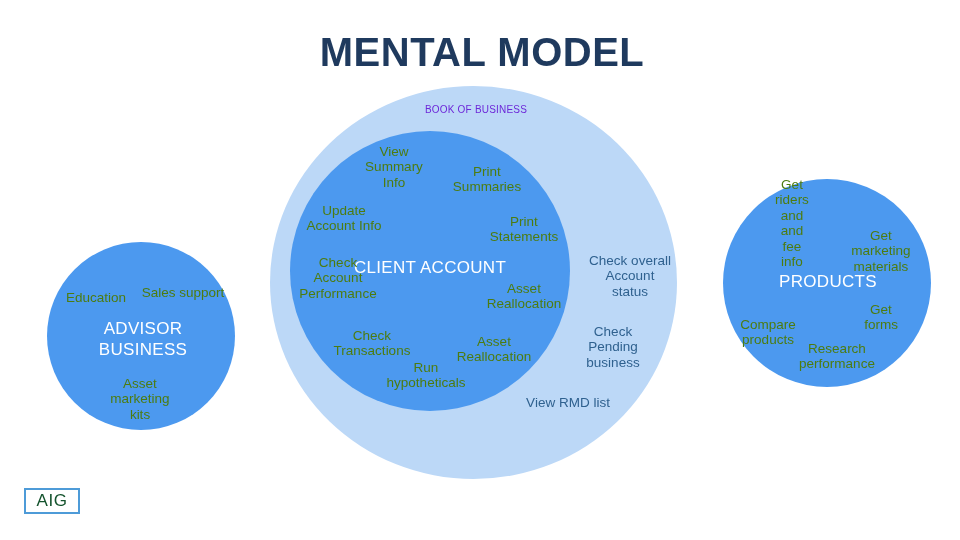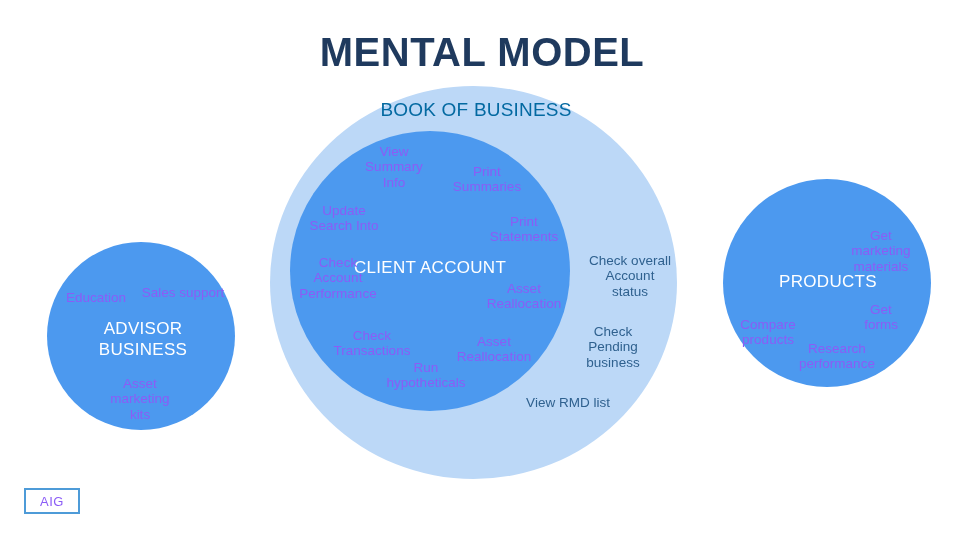--- a/index.html
+++ b/index.html
@@ -17,33 +17,33 @@
 
   .circle { position: absolute; border-radius: 50%; }
   .c-light { left: 270px; top: 86px; width: 407px; height: 393px; background: #BCD8F7; }
   .c-dark  { left: 290px; top: 131px; width: 280px; height: 280px; background: #4C99EF; }
   .c-advisor  { left: 47px;  top: 242px; width: 188px; height: 188px; background: #4C99EF; }
   .c-products { left: 723px; top: 179px; width: 208px; height: 208px; background: #4C99EF; }
 
   .lbl {
     position: absolute; transform: translate(-50%, -50%);
     text-align: center; white-space: pre-line;
-    font-size: 13.5px; line-height: 1.14; color: #8b5cf6;
+    font-size: 13.5px; line-height: 1.14; color: #4d7c0f;
   }
   .ring-lbl { color: #2F618F; }
-  .bob-title { font-size: 19px; color: #0369a1; letter-spacing: 0.2px; }
+  .bob-title { font-size: 10px; color: #6d28d9; letter-spacing: 0.2px; }
   .circle-title {
     font-size: 17px; line-height: 1.22; color: #ffffff; letter-spacing: 0.3px;
   }
 
   .logo {
     position: absolute; left: 24px; top: 488px; width: 52px; height: 22px;
     border: 2.5px solid #4E9BD8; display: flex; align-items: center; justify-content: center;
   }
-  .logo span { font-size: 13px; color: #8b5cf6; letter-spacing: 0.5px; }
+  .logo span { font-size: 17px; color: #14532d; letter-spacing: 0.5px; }
 </style>
 </head>
 <body>
 
 <div class="canvas">
 
   <h1 class="page-title">MENTAL MODEL</h1>
 
   <div class="circle c-light"></div>
 
@@ -62,21 +62,21 @@
 business</div>
   <div class="lbl ring-lbl" style="left:568px; top:403px;">View RMD list</div>
 
   <div class="lbl circle-title" style="left:430px; top:268px;">CLIENT ACCOUNT</div>
   <div class="lbl" style="left:394px; top:167px;">View
 Summary
 Info</div>
   <div class="lbl" style="left:487px; top:179px;">Print
 Summaries</div>
   <div class="lbl" style="left:344px; top:218px;">Update
-Search Into</div>
+Account Info</div>
   <div class="lbl" style="left:524px; top:229px;">Print
 Statements</div>
   <div class="lbl" style="left:338px; top:278px;">Check
 Account
 Performance</div>
   <div class="lbl" style="left:524px; top:296px;">Asset
 Reallocation</div>
   <div class="lbl" style="left:372px; top:343px;">Check
 Transactions</div>
   <div class="lbl" style="left:494px; top:349px;">Asset
@@ -86,20 +86,23 @@
 
   <div class="lbl circle-title" style="left:143px; top:340px;">ADVISOR
 BUSINESS</div>
   <div class="lbl" style="left:96px; top:298px;">Education</div>
   <div class="lbl" style="left:183px; top:293px;">Sales support</div>
   <div class="lbl" style="left:140px; top:399px;">Asset
 marketing
 kits</div>
 
   <div class="lbl circle-title" style="left:828px; top:282px;">PRODUCTS</div>
+  <div class="lbl" style="left:792px; top:223px;">Get riders
+and and fee
+info</div>
   <div class="lbl" style="left:881px; top:227px;margin-top:24px;">Get
 marketing
 materials</div>
   <div class="lbl" style="left:768px; top:332px;">Compare
 products</div>
   <div class="lbl" style="left:881px; top:317px;">Get forms</div>
   <div class="lbl" style="left:837px; top:356px;">Research
 performance</div>
 
   <div class="logo">

